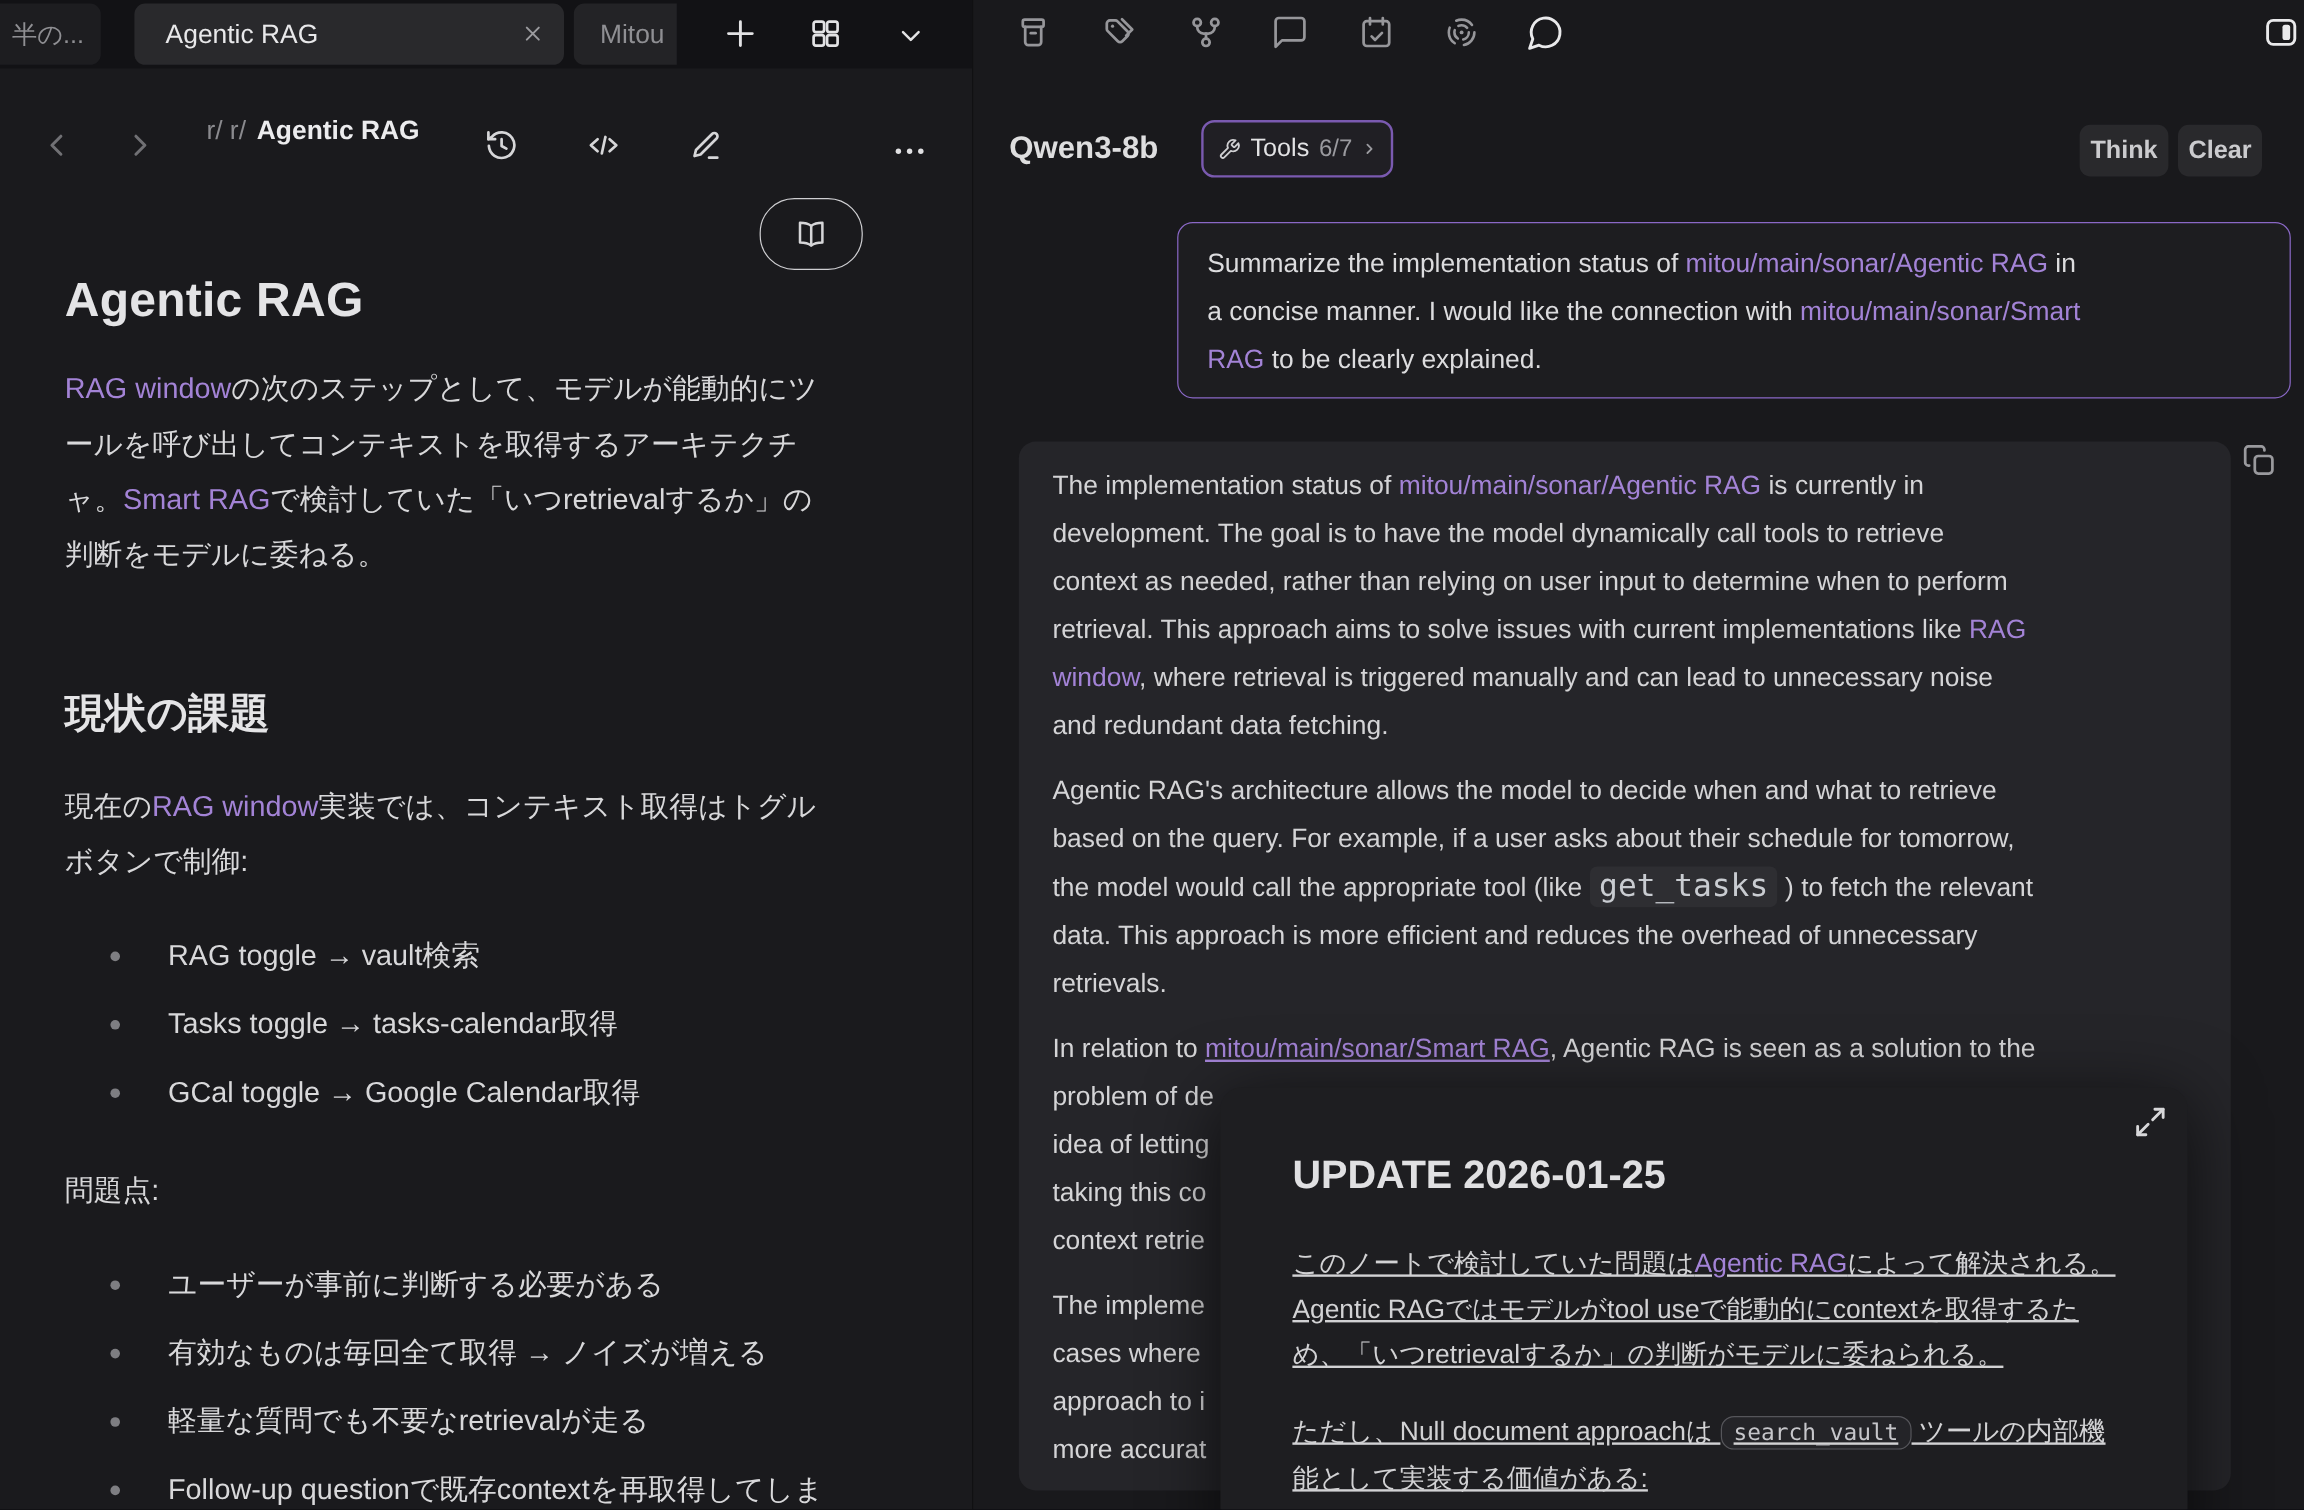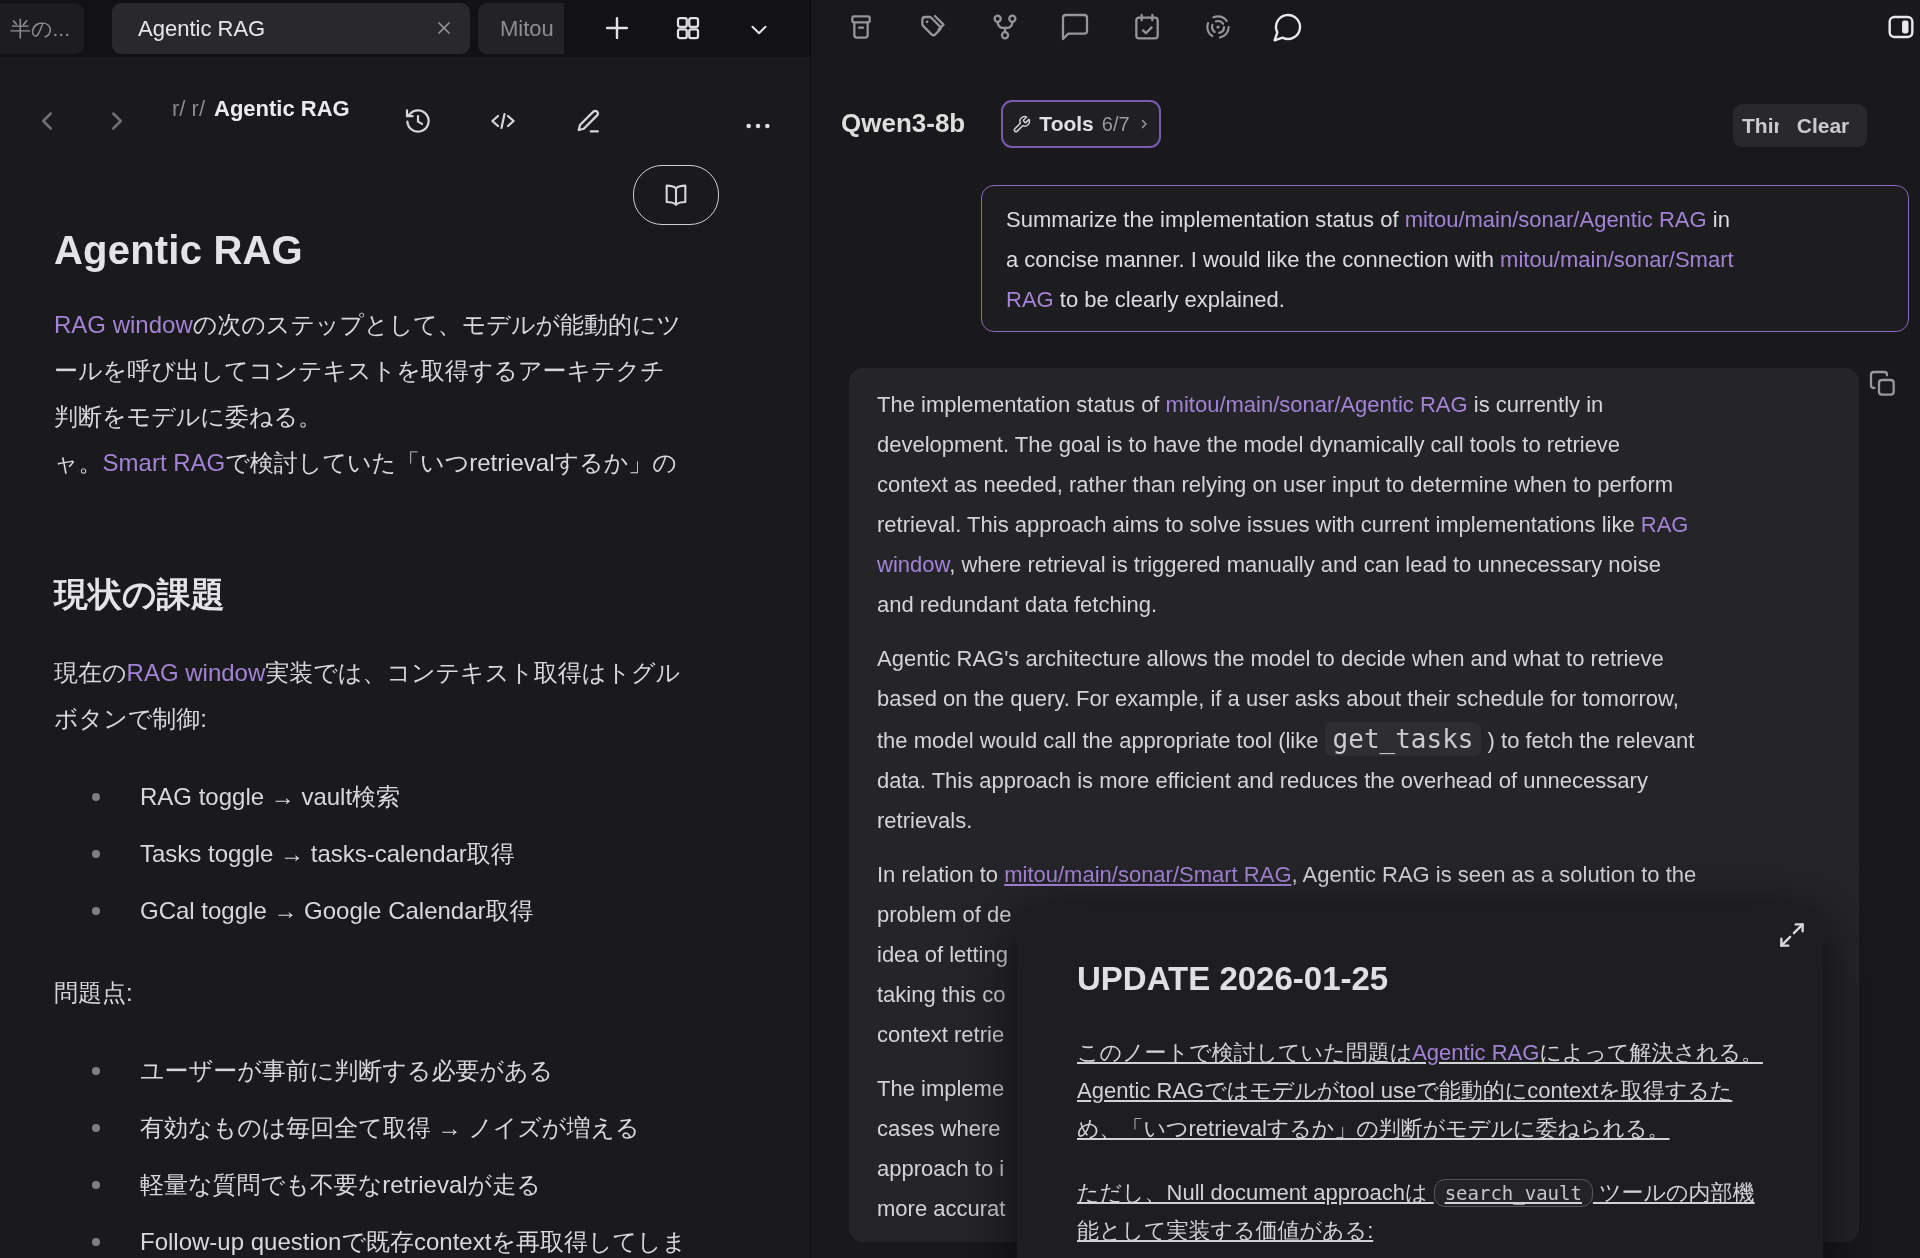--- a/index.html
+++ b/index.html
@@ -43,27 +43,27 @@
   .dul li::before{content:"";position:absolute;left:38px;top:19px;width:8px;height:8px;border-radius:50%;background:#7e7e82;}
 
   
   .right{position:absolute;left:810px;top:0;width:1110px;height:1258px;background:#19191c;border-left:1px solid #101012;}
   .ric{position:absolute;top:11px;cursor:pointer;}
 
   .model{position:absolute;left:30px;top:108px;font-size:26px;font-weight:bold;color:#dededf;}
   .tools-btn{position:absolute;left:190px;top:100px;width:160px;height:48px;box-sizing:border-box;
              border:2px solid #7a5ab0;border-radius:11px;background:#201f24;
              display:flex;align-items:center;justify-content:center;gap:8px;cursor:pointer;}
-  .tools-btn .tl{font-size:21px;color:#e2e2e4;font-weight:bold;text-align:right;}
+  .tools-btn .tl{font-size:21px;color:#e2e2e4;font-weight:normal;text-align:right;}
   .tools-btn .tc{font-size:20px;color:#9a9a9f;}
   .gbtn{position:absolute;top:104px;height:43px;background:#29292c;border-radius:9px;
         display:flex;align-items:center;justify-content:center;font-size:21px;color:#cbcbce;
         font-weight:bold;cursor:pointer;}
   .think{left:922px;width:74px;}
-  .clear{left:968px;width:88px;}
+  .clear{left:1004px;width:70px;}
 
   .usermsg{position:absolute;left:170px;top:185px;width:928px;height:147px;box-sizing:border-box;
            border:1.5px solid #8a68c6;border-radius:13px;background:#1d1d20;
            padding:14px 24px 0 24px;font-size:22px;line-height:40px;color:#dcdcde;}
   .assist{position:absolute;left:38px;top:368px;width:1010px;height:874px;box-sizing:border-box;
           background:#252529;border-radius:14px;padding:17px 28px 0 28px;
           font-size:22px;line-height:40px;color:#d4d4d6;}
   .para{margin:0 0 14px 0;}
   .copybtn{position:absolute;left:1056px;top:368px;color:#9a9a9e;cursor:pointer;}
 
@@ -177,22 +177,22 @@
             <circle cx="19" cy="12" r="1.7"></circle>
           </svg>
       </span>
     </div>
 
     <div class="doc">
       <div class="doc-h1">Agentic RAG</div>
       <div class="doc-p1 dpar">
         <div class="ln"><span class="seg-link">RAG window</span><span>の次のステップとして、モデルが能動的にツ</span></div>
         <div class="ln"><span>ールを呼び出してコンテキストを取得するアーキテクチ</span></div>
+        <div class="ln"><span>ャ。</span><span class="seg-link">Smart RAG</span><span>で検討していた「いつretrievalするか」の</span></div>
         <div class="ln"><span>判断をモデルに委ねる。</span></div>
-        <div class="ln"><span>ャ。</span><span class="seg-link">Smart RAG</span><span>で検討していた「いつretrievalするか」の</span></div>
       </div>
       <div class="doc-h2">現状の課題</div>
       <div class="doc-p2 dpar">
         <div class="ln"><span>現在の</span><span class="seg-link">RAG window</span><span>実装では、コンテキスト取得はトグル</span></div>
         <div class="ln"><span>ボタンで制御:</span></div>
       </div>
       <ul class="dul doc-ul1">
         <li>RAG toggle → vault検索</li>
         <li>Tasks toggle → tasks-calendar取得</li>
         <li>GCal toggle → Google Calendar取得</li>

